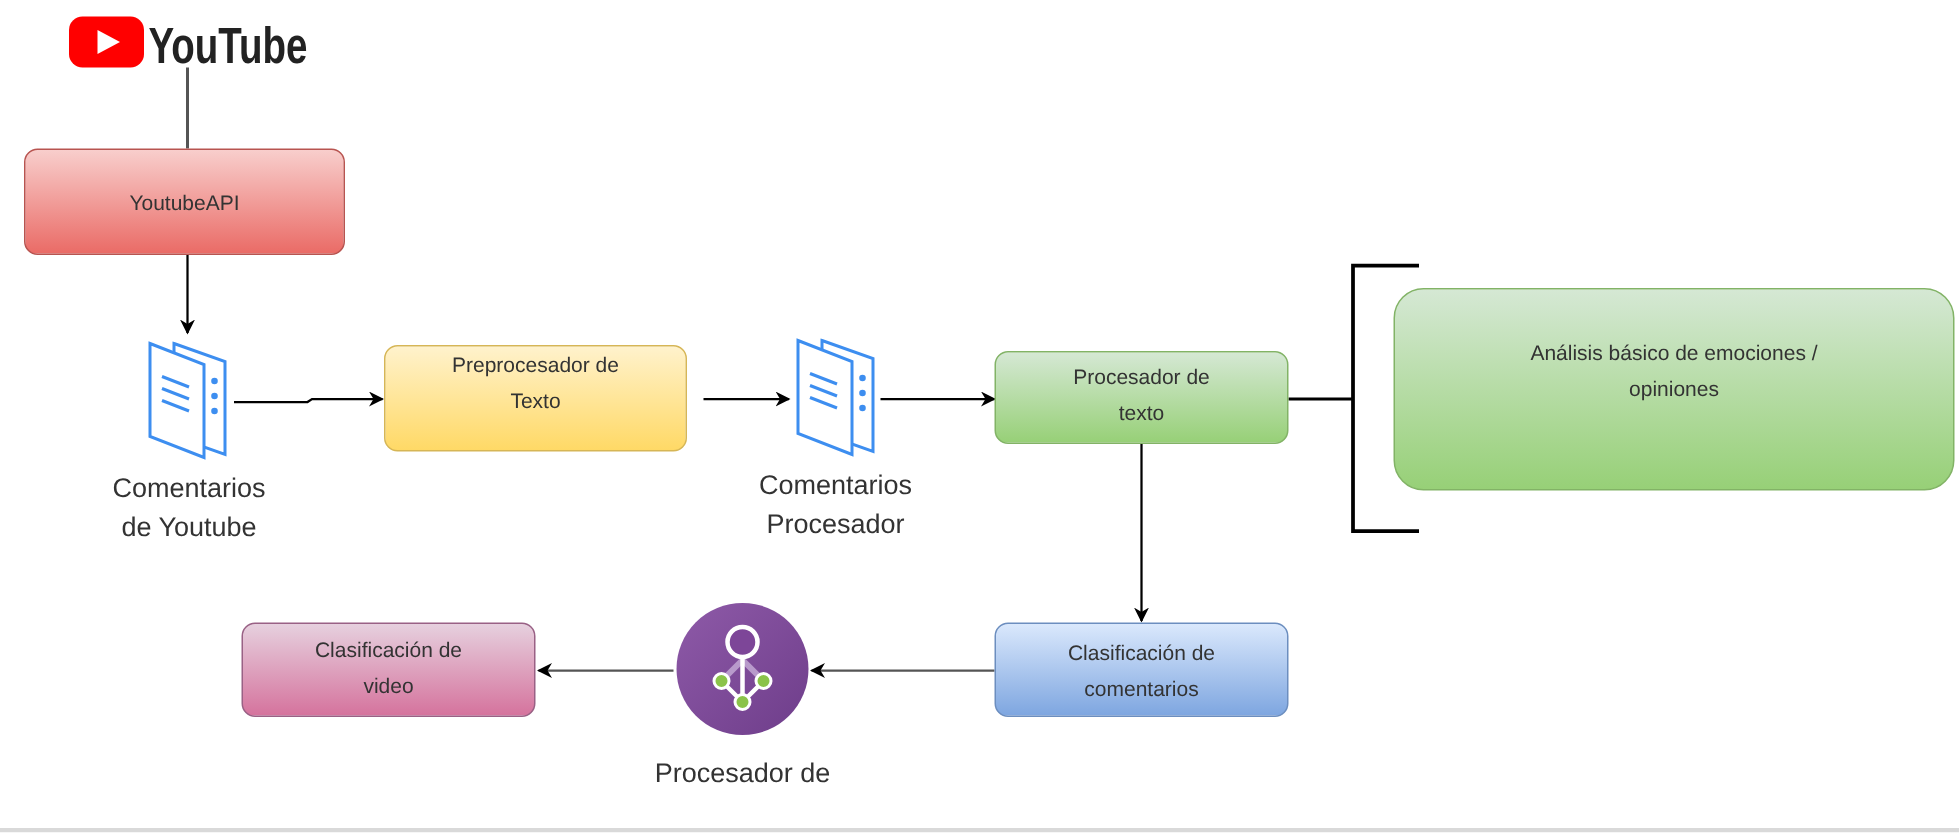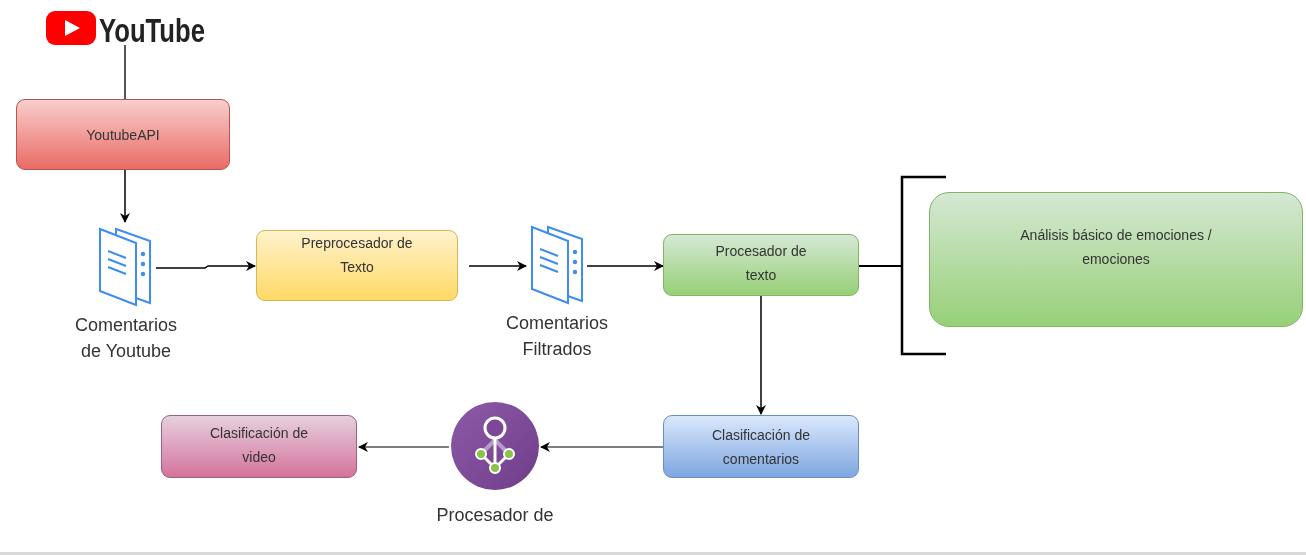--- a/index.html
+++ b/index.html
@@ -94,31 +94,31 @@
   <span>de Youtube</span>
 </div>
 
 <div class="node yellow" style="left:256px;top:230px;width:202px;height:71px;flex-direction:column;justify-content:flex-start;padding-top:0;">
   <span>Preprocesador de</span>
   <span>Texto</span>
 </div>
 
 <div class="label" style="left:477px;top:310px;width:160px;">
   <span>Comentarios</span><br>
-  <span>Filtrados</span>
+  <span>Procesador</span>
 </div>
 
 <div class="node green" style="left:663px;top:234px;width:196px;height:62px;flex-direction:column;justify-content:flex-start;padding-top:4px;">
   <span>Procesador de</span>
   <span>texto</span>
 </div>
 
 <div class="node green" style="left:929px;top:192px;width:374px;height:135px;border-radius:20px;flex-direction:column;padding-bottom:26px;">
   <span>Análisis básico de emociones /</span>
-  <span>emociones</span>
+  <span>opiniones</span>
 </div>
 
 <div class="node blue" style="left:663px;top:415px;width:196px;height:63px;flex-direction:column;">
   <span>Clasificación de</span>
   <span>comentarios</span>
 </div>
 
 <div class="label" style="left:380px;top:502px;width:230px;">
   <span>Procesador de</span><br>
 </div>

